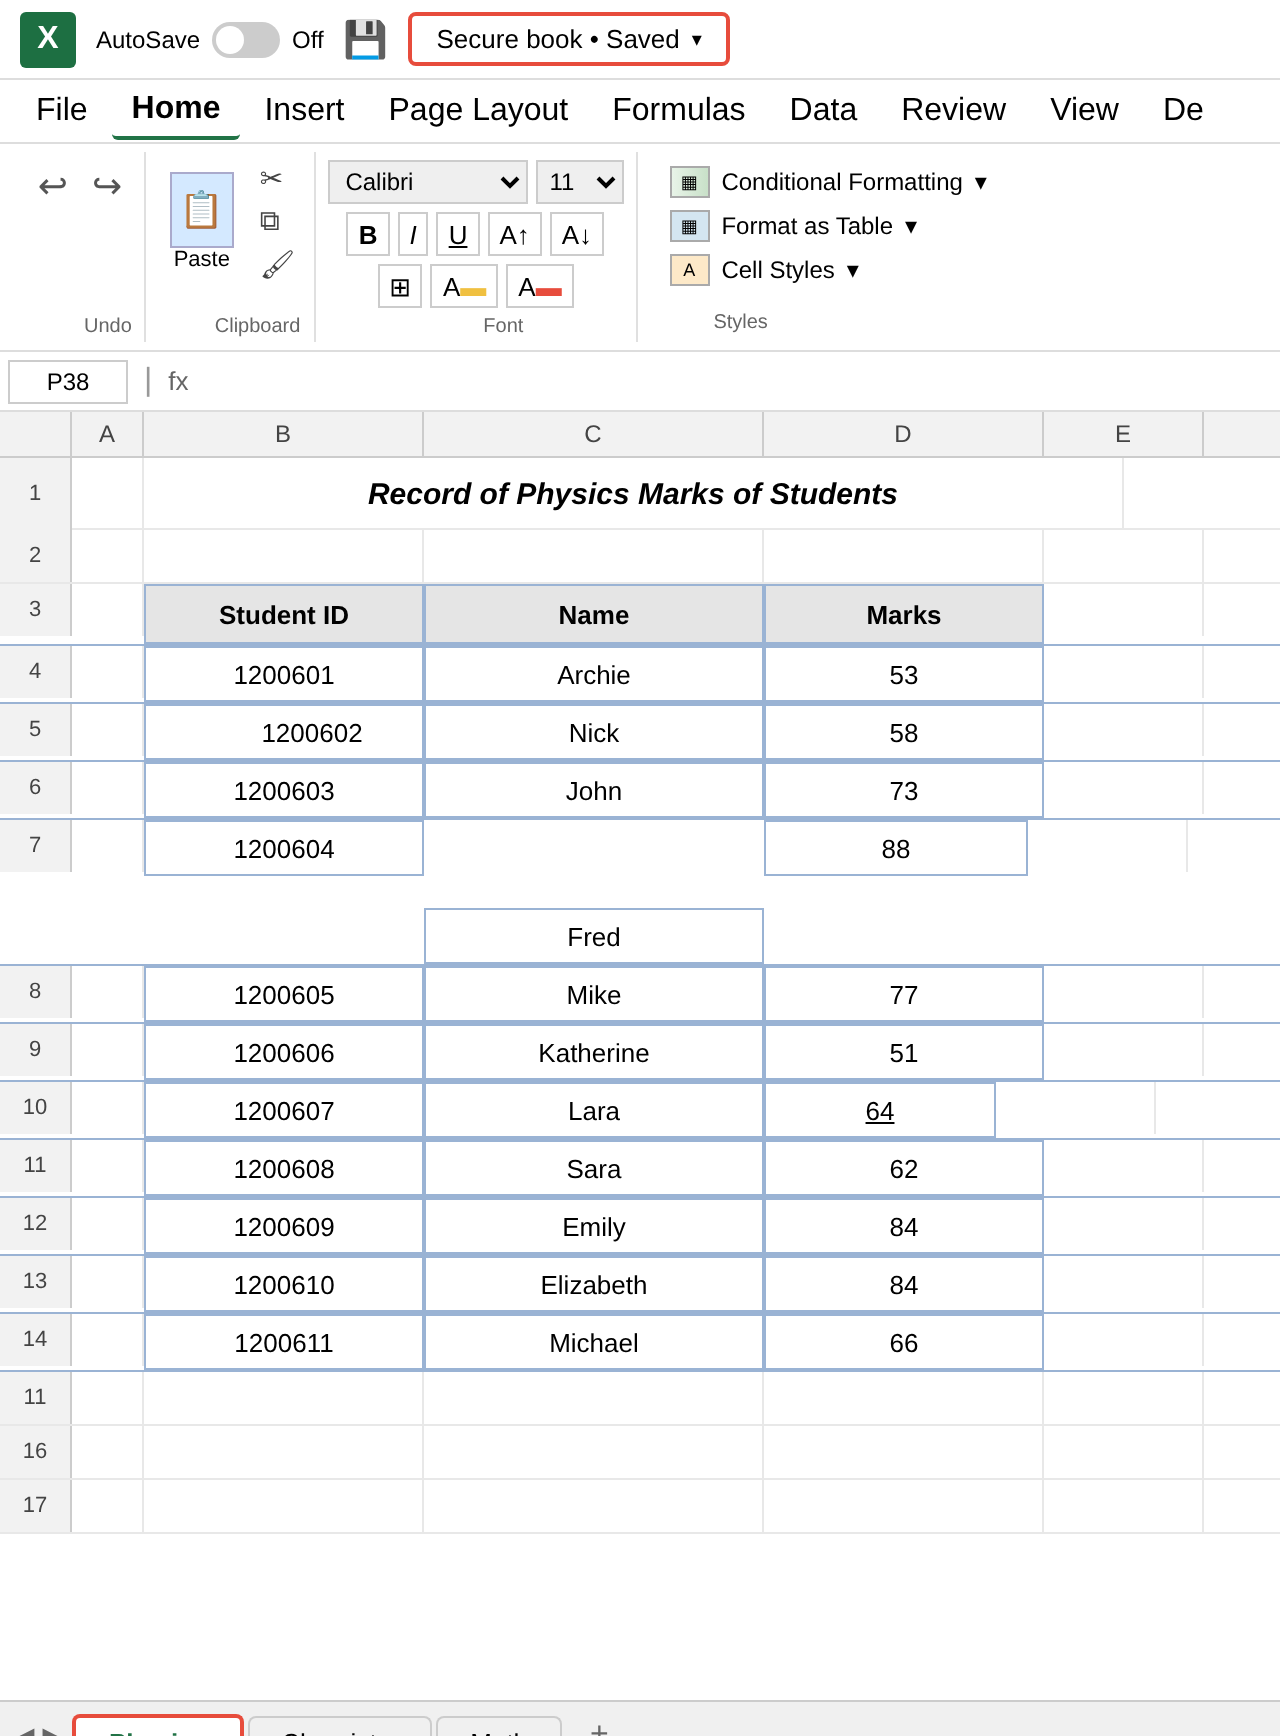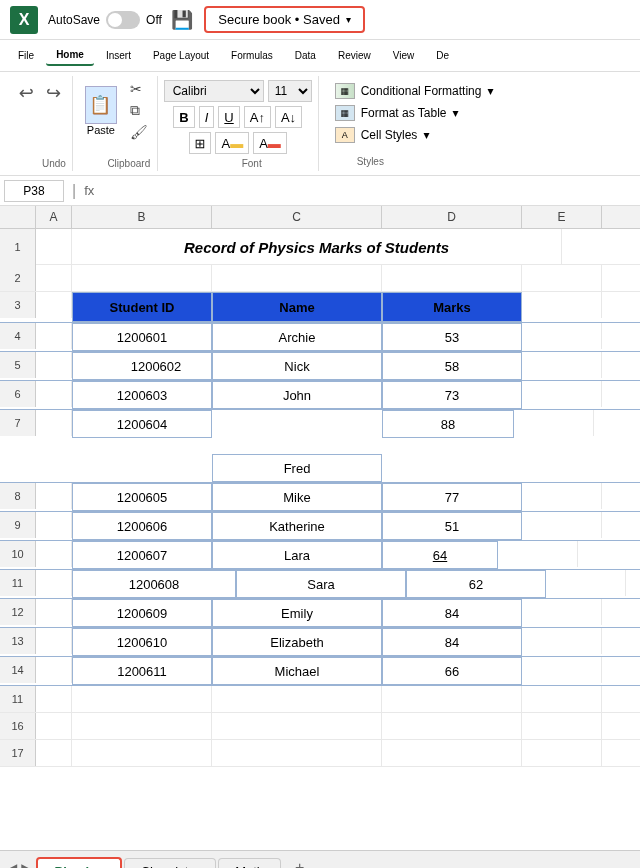--- a/index.html
+++ b/index.html
@@ -56,21 +56,21 @@
       background: #fff;
       height: 32px;
       display: flex;
       align-items: center;
       padding: 0 8px;
       gap: 2px;
       border-bottom: 1px solid #ddd;
     }
     .menu-item {
       padding: 4px 10px;
-      font-size: 10px;
+      font-size: 16px;
       cursor: pointer;
       border-radius: 3px;
     }
     .menu-item.active { font-weight: bold; border-bottom: 2px solid #217346; }
 
     
     .ribbon {
       background: #fff;
       border-bottom: 1px solid #ddd;
       padding: 4px 8px;
@@ -250,21 +250,21 @@
       height: 26px;
       border-right: 1px solid #e8e8e8;
       display: flex;
       align-items: center;
       justify-content: center;
       font-size: 13px;
       overflow: hidden;
     }
     
     .table-header-cell {
-      background: #1d4ed8;
+      background: #e5e5e5;
       font-weight: bold;
       border: 1px solid #9ab3d4;
       height: 30px;
     }
     .table-data-cell {
       border: 1px solid #9ab3d4;
       height: 28px;
     }
 
     
@@ -516,21 +516,21 @@
       <div class="row-num">10</div>
       <div class="grid-cell" style="width:36px;"></div>
       <div class="grid-cell table-data-cell" style="width:140px;">1200607</div>
       <div class="grid-cell table-data-cell" style="width:170px;">Lara</div>
       <div class="grid-cell table-data-cell" style="width:116px;text-decoration:underline;">64</div>
       <div class="grid-cell" style="width:80px;"></div>
     </div>
     <div class="grid-row" style="border-bottom:1px solid #9ab3d4;">
       <div class="row-num">11</div>
       <div class="grid-cell" style="width:36px;"></div>
-      <div class="grid-cell table-data-cell" style="width:164px;">1200608</div>
+      <div class="grid-cell table-data-cell" style="width:140px;">1200608</div>
       <div class="grid-cell table-data-cell" style="width:170px;">Sara</div>
       <div class="grid-cell table-data-cell" style="width:140px;">62</div>
       <div class="grid-cell" style="width:80px;"></div>
     </div>
     <div class="grid-row" style="border-bottom:1px solid #9ab3d4;">
       <div class="row-num">12</div>
       <div class="grid-cell" style="width:36px;"></div>
       <div class="grid-cell table-data-cell" style="width:140px;">1200609</div>
       <div class="grid-cell table-data-cell" style="width:170px;">Emily</div>
       <div class="grid-cell table-data-cell" style="width:140px;">84</div>

